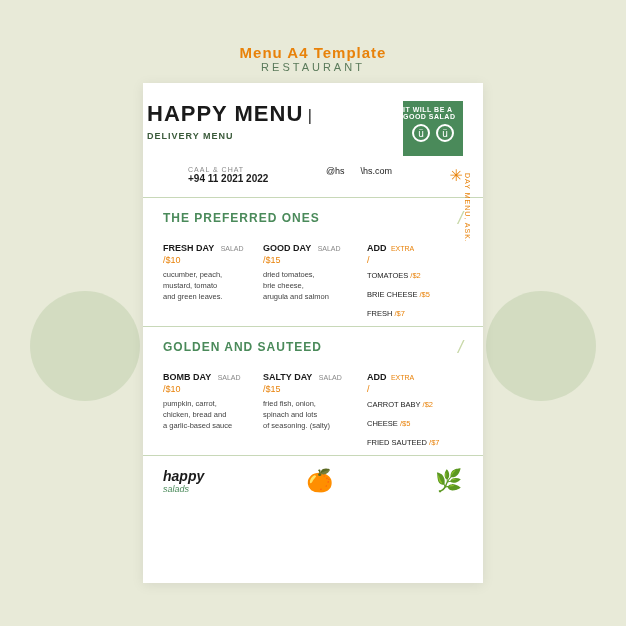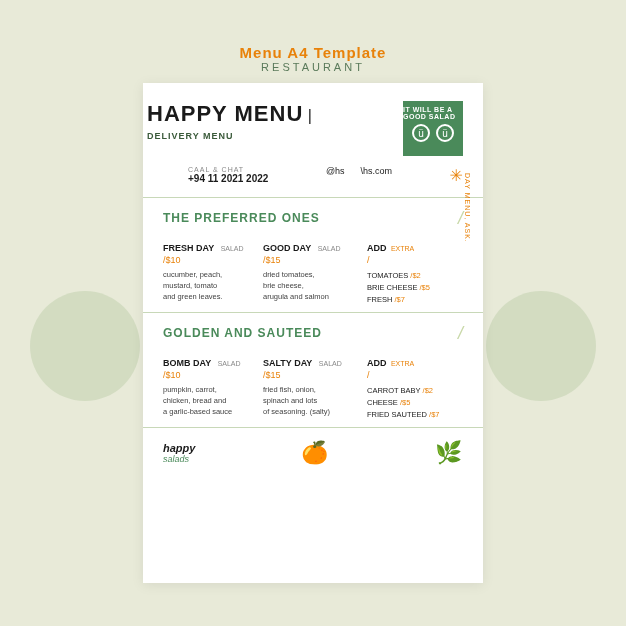--- a/index.html
+++ b/index.html
@@ -242,21 +242,21 @@
     }
     .add-extra-label {
       font-size: 7px;
       color: #e8820a;
       text-transform: uppercase;
     }
     .extra-items {
       margin-top: 6px;
       display: flex;
       flex-direction: column;
-      gap: 3px;
+      gap: 10px;
     }
     .extra-item {
       font-size: 7.5px;
       color: #1a1a1a;
     }
     .extra-price {
       color: #e8820a;
     }
 
     
@@ -266,21 +266,21 @@
       justify-content: space-between;
       align-items: center;
       background: #fff;
     }
     .footer-logo {
       display: flex;
       flex-direction: column;
       align-items: flex-start;
     }
     .footer-logo-text {
-      font-size: 11px;
+      font-size: 14px;
       font-weight: bold;
       color: #1a1a1a;
       font-style: italic;
     }
     .footer-logo-sub {
       font-size: 9px;
       color: #4a8a5a;
       font-style: italic;
     }
     .footer-orange-bowl {

